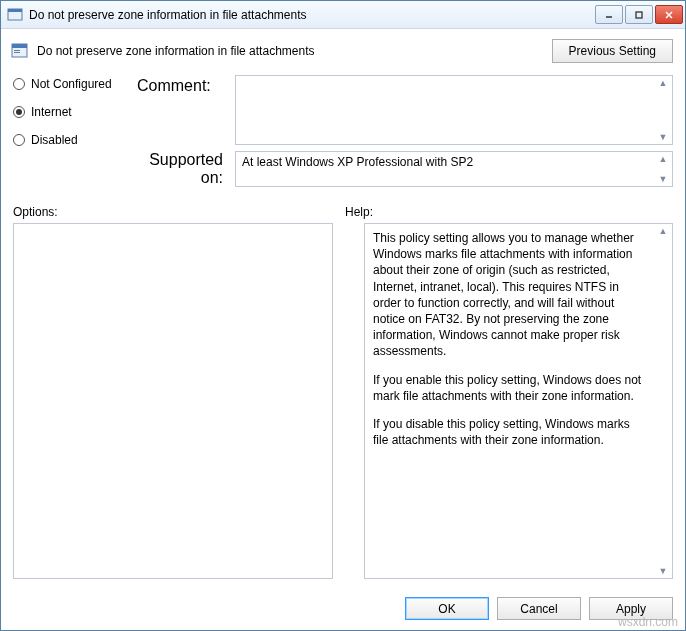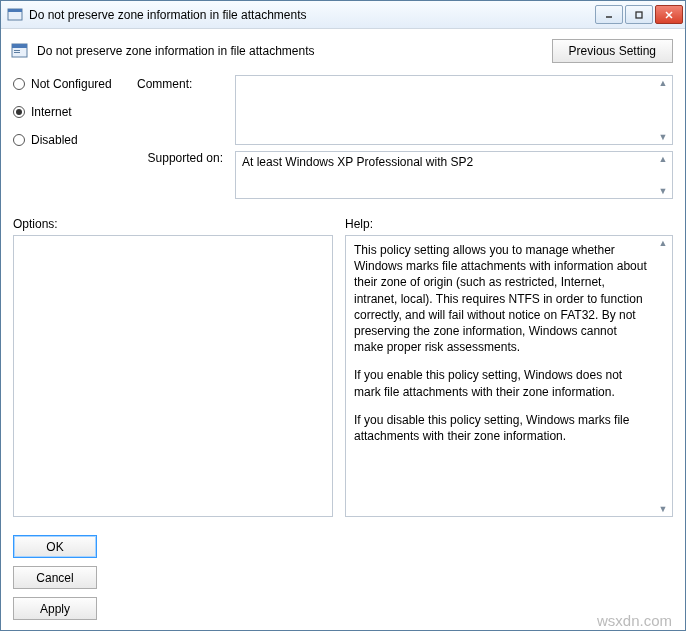--- a/index.html
+++ b/index.html
@@ -89,33 +89,33 @@
     padding-top: 2px;
   }
   .radio-opt { display: flex; align-items: center; gap: 6px; cursor: default; }
   .radio-circle {
     width: 12px; height: 12px; border: 1px solid #555; border-radius: 50%;
     display: flex; align-items: center; justify-content: center; background:#fff;
   }
   .radio-circle.checked::after {
     content:""; width:6px; height:6px; background:#333; border-radius:50%;
   }
-  .field-label { font-size: 12px; align-self: start; padding-top: 2px; text-align:left; }
+  .field-label { font-size: 16px; align-self: start; padding-top: 2px; text-align:left; }
   .comment-box {
     height: 70px;
     border: 1px solid #c0c9d4;
     background: #fff;
     position: relative;
     overflow: hidden;
   }
   .supported-label { grid-column:2; grid-row:2; align-self:start; padding-top:6px; text-align:right; padding-right:6px;}
   .comment-label { grid-column:2; grid-row:1; align-self:start; padding-top:2px; }
   .supported-box {
     grid-column:3; grid-row:2;
-    height: 48px;
+    height: 36px;
     border: 1px solid #c0c9d4;
     background: #fff;
     position: relative;
     padding: 3px 22px 5px 6px;
     color: #000;
     margin-top:6px;
   }
   .comment-wrap { grid-column:3; grid-row:1; }
   .comment-inner { padding:2px 6px; font-size:12px; }
   .scroll-arrows {
@@ -131,39 +131,38 @@
   .labels-row .right { flex:1; }
   
   .panes {
     display:flex; gap:12px; padding: 0 12px 10px 12px; flex:1;
     min-height:0;
   }
   .pane {
     border:1px solid #c0c9d4; background:#fff; position:relative;
   }
   .options-pane { width:320px; }
-  .help-pane { flex:1; padding:6px 24px 6px 8px; font-size:12px; line-height:1.35; overflow:hidden;}
+  .help-pane { flex:1; padding:6px 24px 6px 8px; font-size:12px; line-height:1.35; overflow:hidden;margin-left:19px;}
   .help-pane p { margin:0 0 12px 0; }
   
   .footer {
     display:flex; justify-content:flex-end; gap:8px;
     padding:8px 12px 10px 12px;
     border-top: none;
-    flex-direction: column;
   }
   .btn {
     height:23px; width:84px;
     border:1px solid #adadad;
     background:linear-gradient(#fdfdfd,#e9e9e9);
     font-size:12px;
     cursor:default;
   }
   .btn.default { border:1px solid #3399ff; box-shadow: inset 0 0 0 1px #a6d3ff; }
   .watermark {
-    position:absolute; right:14px; bottom:2px; font-size:15px; color:#bbb;
+    position:absolute; right:8px; bottom:2px; font-size:12px; color:#bbb;
     pointer-events:none;
     margin-left:28px;
   }
 </style>
 </head>
 <body>
 
 <div class="window">
 
   <div class="titlebar">

